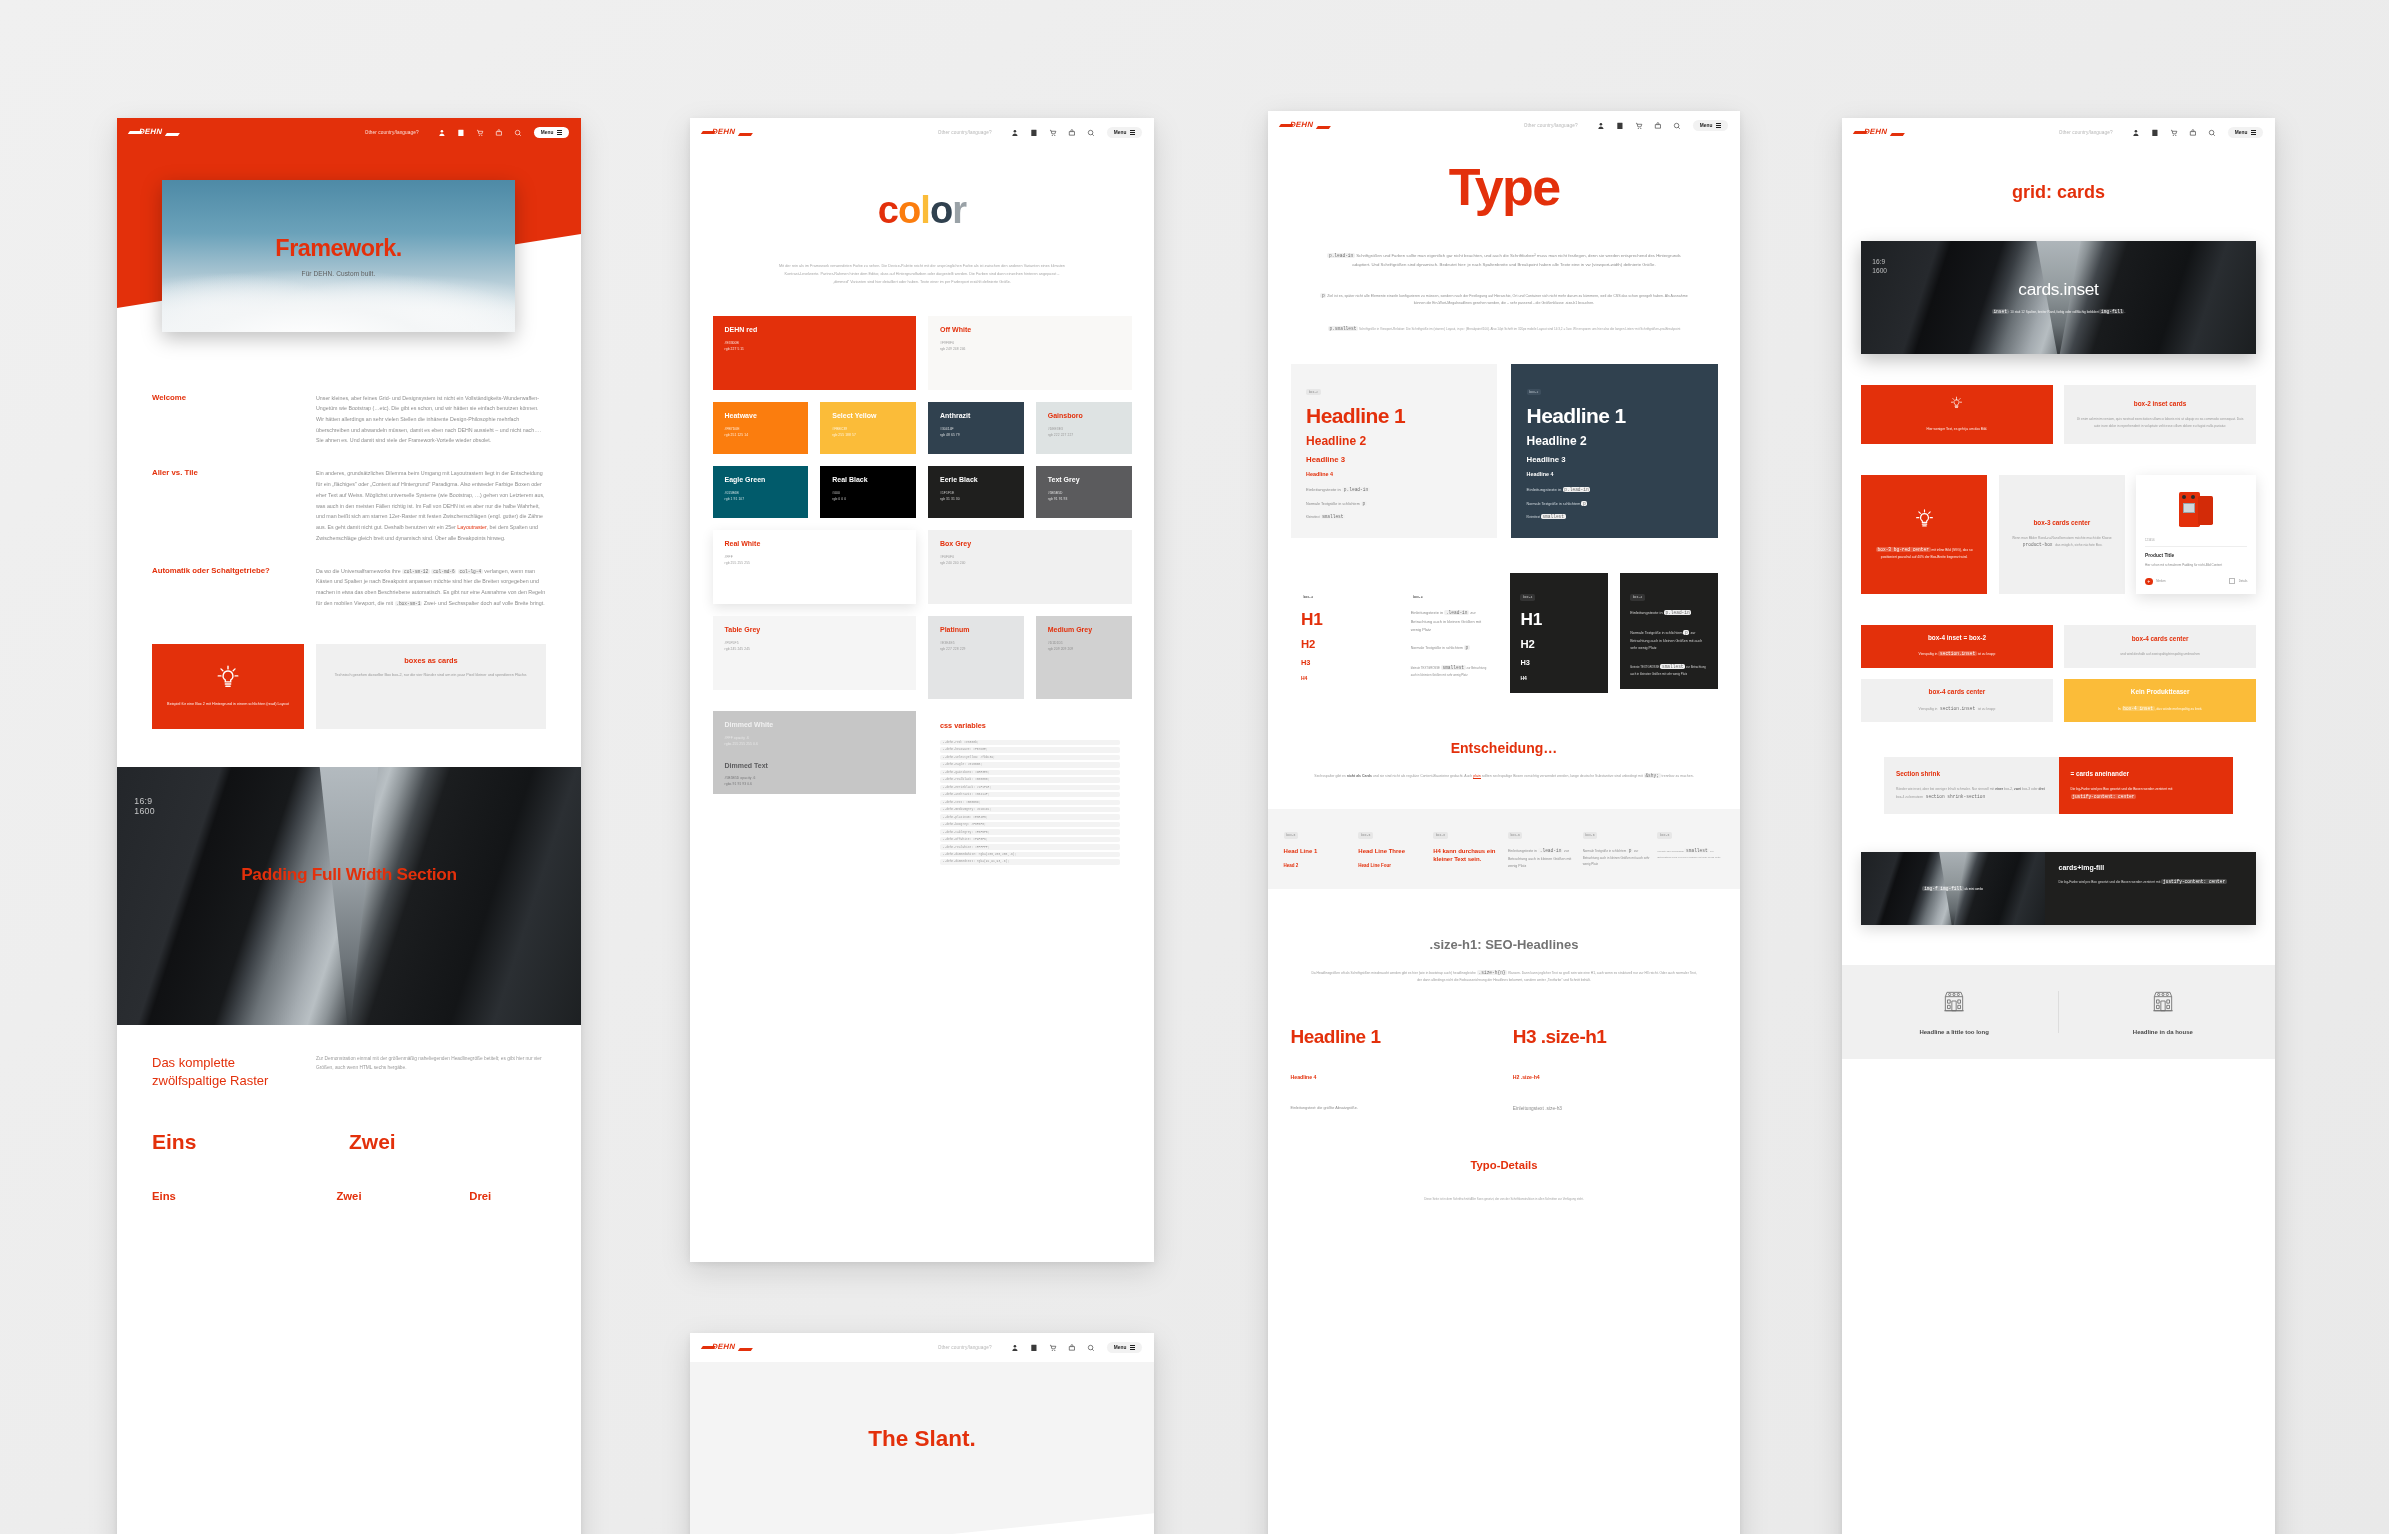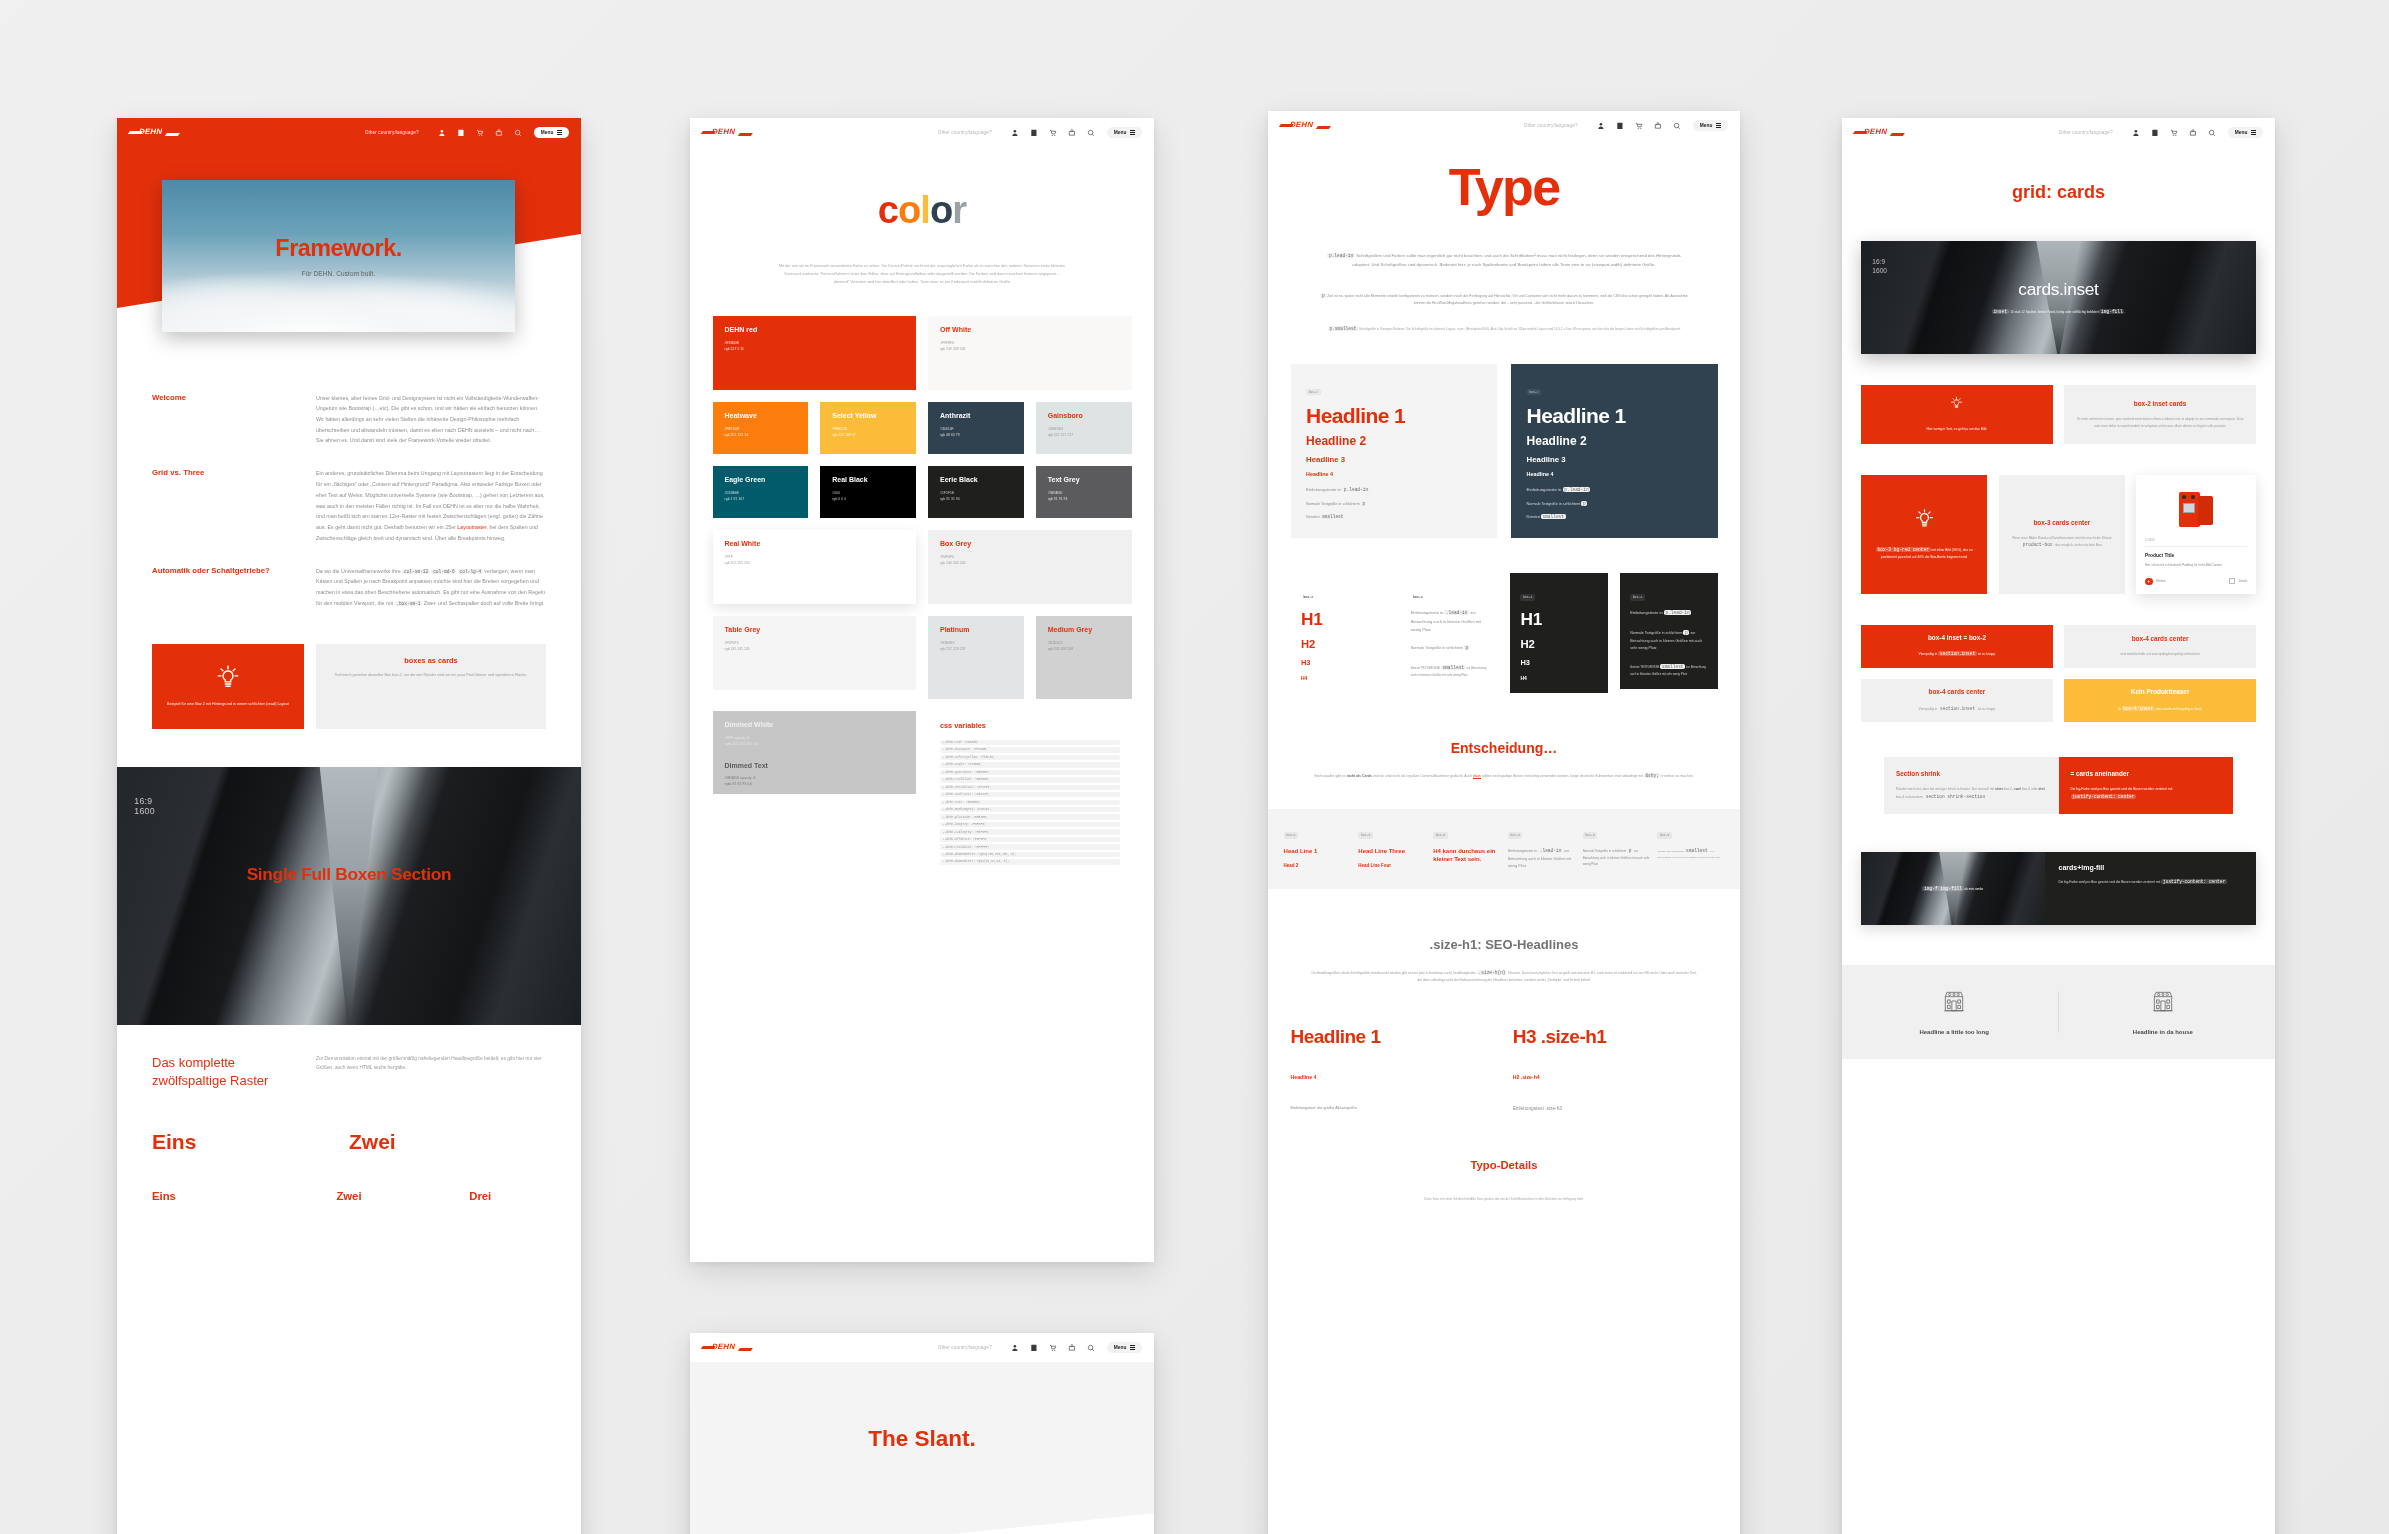--- a/index.html
+++ b/index.html
@@ -403,21 +403,21 @@
         <div class="sub">Für DEHN. Custom built.</div>
       </div>
     </div>
 
     <div class="sec">
       <div class="txtrow">
         <div class="lbl">Welcome</div>
         <div class="body">Unser kleines, aber feines Grid- und Designsystem ist nicht ein Vollständigkeits-Wunderwaffen-Ungetüm wie Bootstrap (…etc). Die gibt es schon, und wir hätten sie einfach benutzen können. Wir hätten allerdings an sehr vielen Stellen die inhärente Design-Philosophie mehrfach überschreiben und abwandeln müssen, damit es eben nach DEHN aussieht – und nicht nach…. Sie ahnen es. Und damit sind viele der Framework-Vorteile wieder obsolet.</div>
       </div>
       <div class="txtrow">
-        <div class="lbl">Grid vs. Three</div>
+        <div class="lbl">Aller vs. Tile</div>
         <div class="body">
           <span>Ein anderes, grundsätzliches Dilemma beim Umgang mit Layoutrastern liegt in der Entscheidung für ein „flächiges" oder „Content auf Hintergrund" Paradigma. Also entweder Farbige Boxen oder eher Text auf Weiss. Möglichst universelle Systeme (wie Bootstrap, …) gehen von Letzterem aus, was auch in den meisten Fällen richtig ist. Im Fall von DEHN ist es aber nur die halbe Wahrheit, und man beißt sich am starren 12er-Raster mit festen Zwischenschlägen (engl. gutter) die Zähne aus. Es geht damit nicht gut. Deshalb benutzen wir ein 25er </span><span class="red">Layoutraster</span><span>, bei dem Spalten und Zwischenschläge gleich breit und dynamisch sind. Über alle Breakpoints hinweg.</span>
         </div>
       </div>
       <div class="txtrow">
         <div class="lbl">Automatik oder Schaltgetriebe?</div>
         <div class="body">
           <span>Da wo die Universalframeworks ihre </span><code class="cd">col-sm-12</code> <code class="cd">col-md-6</code> <code class="cd">col-lg-4</code><span> verlangen, wenn man Kästen und Spalten je nach Breakpoint anpassen möchte sind hier die Breiten vorgegeben und machen in etwa das oben Beschriebene automatisch. Es gibt nur eine Ausnahme von den Regeln für den mobilen Viewport, die mit </span><code class="cd">.box-sm-1</code><span> Zwei- und Sechsspalter doch auf volle Breite bringt.</span>
         </div>
       </div>
@@ -435,21 +435,21 @@
       <div class="card-grey">
         <h4>boxes as cards</h4>
         <p>Technisch gesehen dasselbe Box box-2, nur die vier Ränder sind um ein paar Pixel kleiner und spendieren Fläche.</p>
       </div>
     </div>
 
     <div class="bigphoto">
       <div class="vee"></div>
       <div class="ratio" style="white-space:pre-line">16:9
 1600</div>
-      <div class="cap">Single Full Boxen Section</div>
+      <div class="cap">Padding Full Width Section</div>
     </div>
 
     <div class="p1-twelve">
       <div class="lbl">Das komplette zwölfspaltige Raster</div>
       <div class="body">Zur Demonstration einmal mit der größenmäßig naheliegenden Headlinegröße betitelt; es gibt hier nur vier Größen, auch wenn HTML sechs hergäbe.</div>
     </div>
 
     <div class="p1-eins">
       <div>Eins</div>
       <div>Zwei</div>

